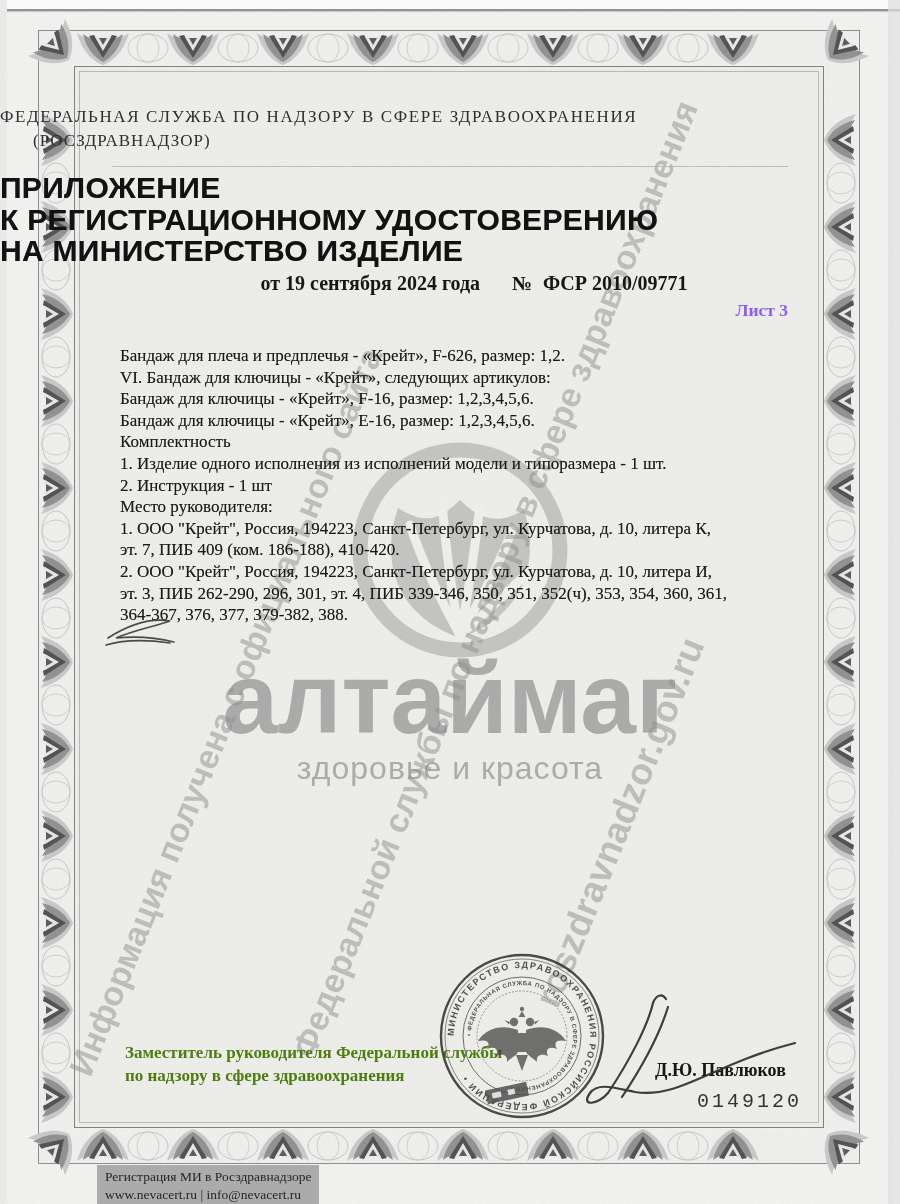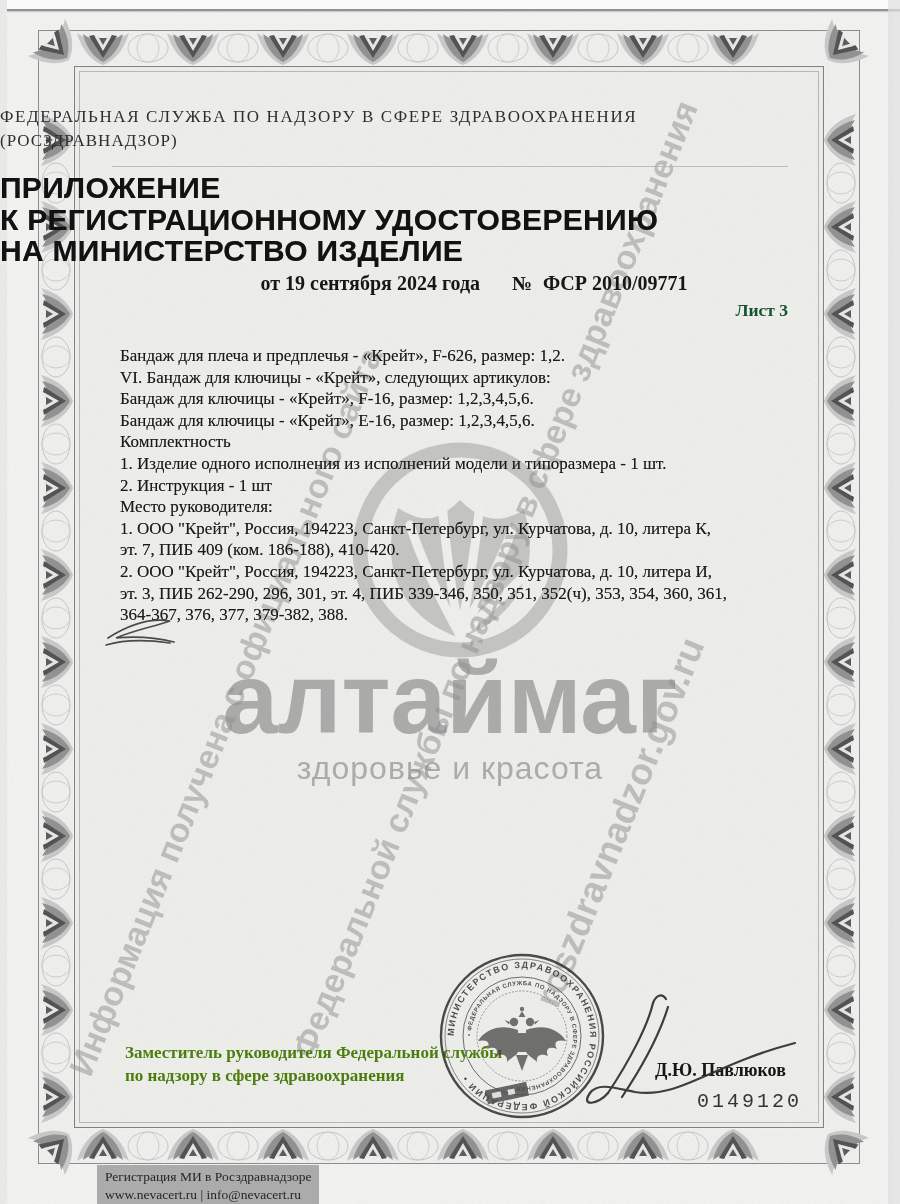--- a/index.html
+++ b/index.html
@@ -3,29 +3,29 @@
 <meta charset="utf-8">
 <style>
   html,body{margin:0;padding:0;background:#ffffff;}
   .canvas{position:relative;width:900px;height:1204px;overflow:hidden;background:#fdfdfc;
           font-family:"Liberation Serif",serif;color:#1c1c1c;}
   .abs{position:absolute;}
   svg{display:block;}
   
   .ctr{left:0;right:0;}
   .agency{font-size:17px;letter-spacing:1.6px;color:#2e2e2e;}
-  .agency2{font-size:17px;letter-spacing:1px;color:#2e2e2e;}
+  .agency2{font-size:17px;letter-spacing:1px;color:#2e2e2e;padding-left:33px;}
   .hr-faint{left:112px;width:676px;height:0;border-top:1px solid #b3b0ac;opacity:.8;}
   .title{font-family:"Liberation Sans",sans-serif;font-weight:700;font-size:30px;line-height:31px;
          color:#121212;letter-spacing:.3px;text-shadow:0 0 .6px rgba(20,20,20,.55);}
   .dateline{display:flex;justify-content:center;left:0;right:0;transform:translateX(24px);
             font-weight:700;font-size:20px;color:#171717;}
   .dateline .no{margin-left:32px;}
   .dateline .num{margin-left:11px;}
-  .sheet{right:112px;font-weight:700;font-size:17.5px;color:#14532d;}
+  .sheet{right:112px;font-weight:700;font-size:17.5px;color:#8b5cf6;}
   .bodytext{left:120px;width:662px;font-size:17px;line-height:21.6px;color:#1a1a1a;
             text-shadow:0 0 .5px rgba(40,40,40,.5);}
   
   .wm-diag{position:absolute;white-space:nowrap;font-family:"Liberation Sans",sans-serif;
            font-weight:700;color:#8f8f8f;opacity:.5;line-height:1;
            transform-origin:0 100%;transform:rotate(-68deg);}
   #wm1{left:95px;top:1046px;font-size:34px;}
   #wm2{left:318px;top:1028px;font-size:34px;}
   #wm3{left:563px;top:975px;font-size:37px;}
   .brand{left:0;right:0;text-align:center;font-family:"Liberation Sans",sans-serif;line-height:1;}

